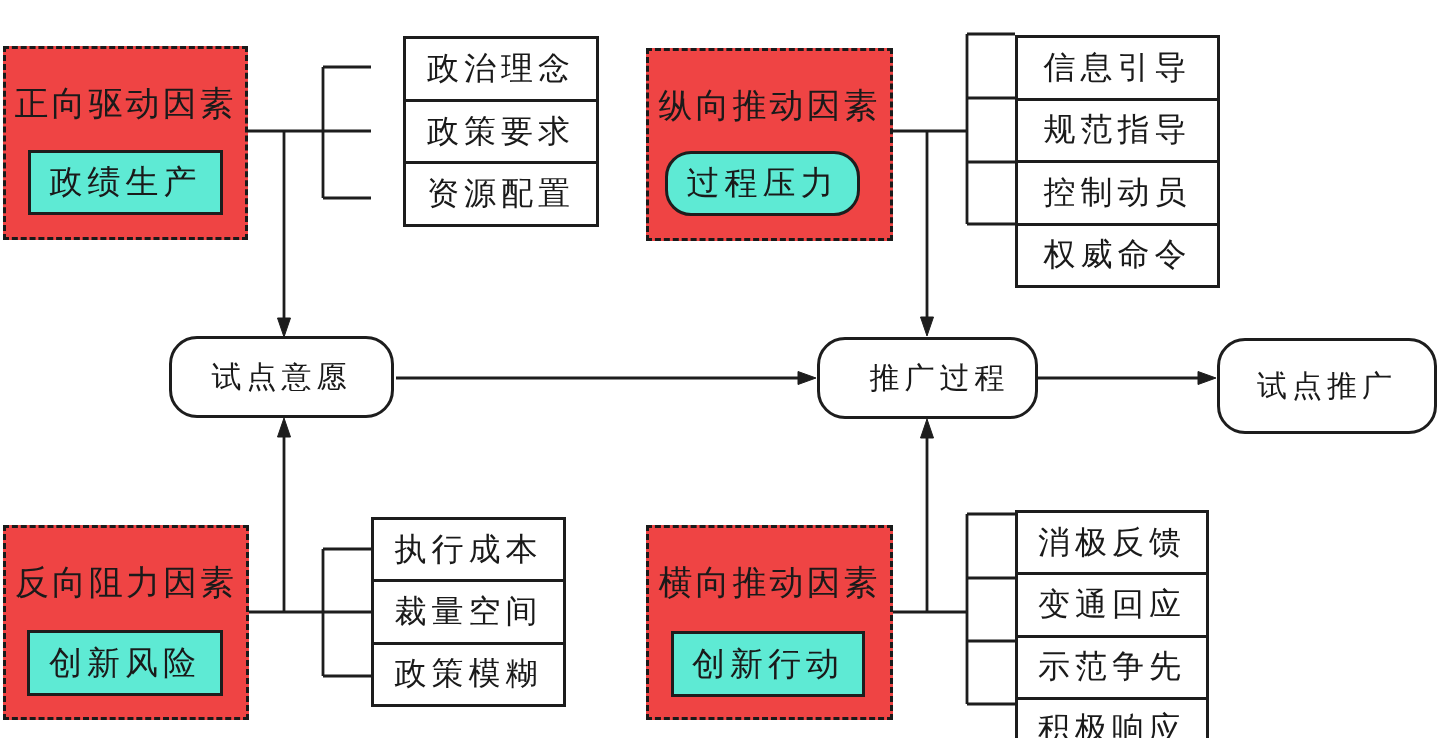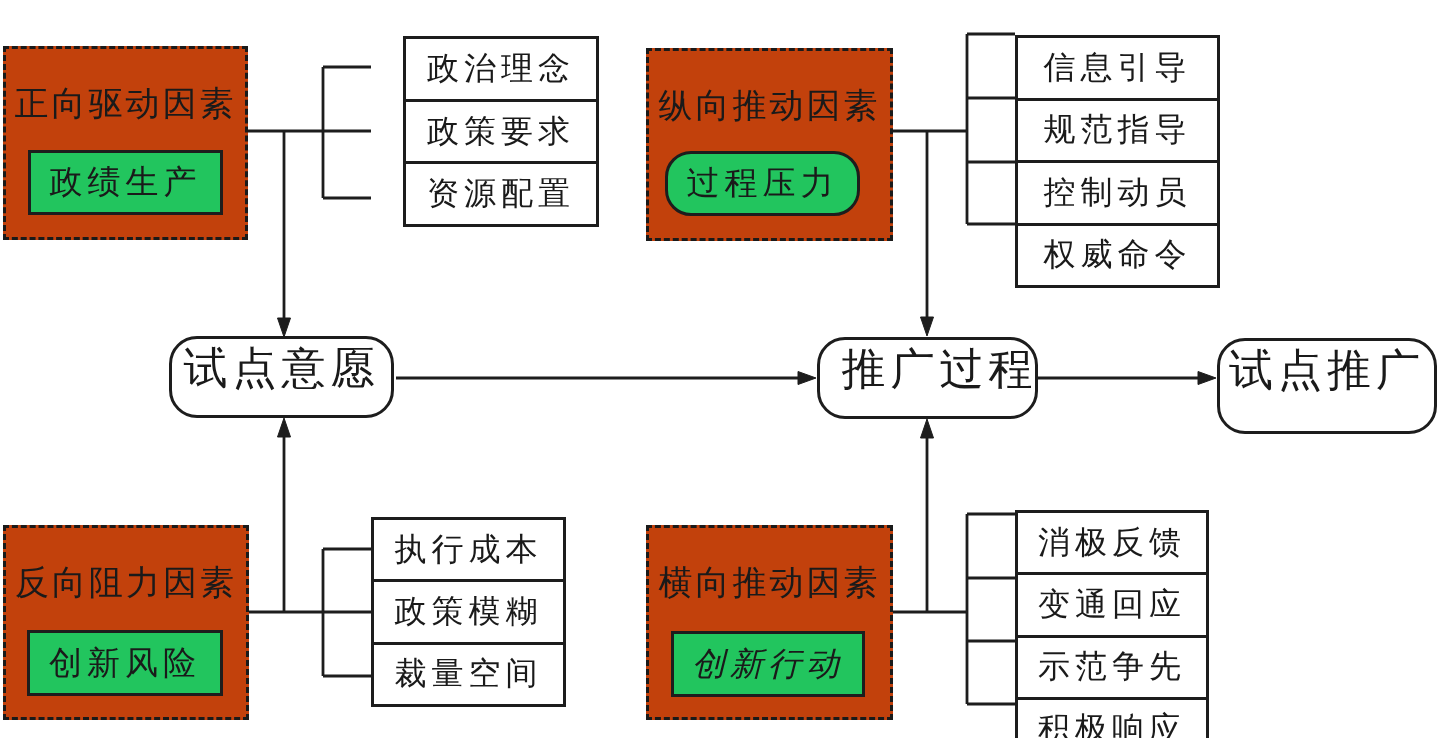--- a/index.html
+++ b/index.html
@@ -30,37 +30,37 @@
   }
   .connectors polygon {
     fill: #1d1d1d;
     stroke: #1d1d1d;
     stroke-width: 1;
   }
   .dashed-box {
     position: absolute;
     border: 3px dashed #1a1a1a;
     box-sizing: border-box;
-    background: #c2410c;
+    background: #ef4444;
   }
   .group-title {
     position: absolute;
     left: 0;
     top: 32px;
     width: 100%;
     text-align: center;
     font-size: 34px;
     letter-spacing: 3px;
     white-space: nowrap;
   }
   .inner-box {
     position: absolute;
     border: 3px solid #1d1d1d;
     box-sizing: border-box;
-    background: #22c55e;
+    background: #5eead4;
     display: flex;
     align-items: center;
     justify-content: center;
     font-size: 33px;
     letter-spacing: 5px;
     white-space: nowrap;
   }
   .stack {
     position: absolute;
     border: 3px solid #1d1d1d;
@@ -82,36 +82,36 @@
   .stack-item:first-child {
     border-top: none;
   }
   .round-node {
     position: absolute;
     border: 3.5px solid #1d1d1d;
     border-radius: 28px;
     box-sizing: border-box;
     background: #ffffff;
     display: flex;
-    align-items: flex-start;
+    align-items: center;
     justify-content: center;
-    font-size: 44px;
+    font-size: 30px;
     letter-spacing: 5px;
     white-space: nowrap;
   }
   
   .g-pos   { left: 3px;    top: 46px;  width: 245px; height: 194px; }
   .g-neg   { left: 3px;    top: 525px; width: 246px; height: 195px; }
   .g-vert  { left: 646px;  top: 48px;  width: 247px; height: 193px; }
   .g-horz  { left: 646px;  top: 525px; width: 247px; height: 195px; }
 
   .i-pos   { left: 28px;   top: 150px; width: 195px; height: 65px; }
   .i-neg   { left: 27px;   top: 630px; width: 196px; height: 66px; }
   .i-vert  { left: 665px;  top: 151px; width: 195px; height: 65px; border-radius: 26px; }
-  .i-horz  { left: 671px;  top: 631px; width: 194px; height: 66px; font-style: italic; }
+  .i-horz  { left: 671px;  top: 631px; width: 194px; height: 66px; }
 
   .s-pos   { left: 371px;  top: 36px;  width: 196px; height: 191px; margin-left: 32px; }
   .s-neg   { left: 371px;  top: 517px; width: 195px; height: 190px; }
   .s-vert  { left: 1015px; top: 3px;   width: 205px; height: 253px; margin-top: 32px; }
   .s-horz  { left: 1015px; top: 510px; width: 194px; height: 252px; }
 
   .n-will  { left: 169px;  top: 336px; width: 225px; height: 82px; }
   .n-proc  { left: 817px;  top: 337px; width: 221px; height: 82px; padding-left: 24px; }
   .n-promo { left: 1217px; top: 338px; width: 220px; height: 96px; }
 </style>
@@ -183,22 +183,22 @@
   </div>
 
   <div class="dashed-box g-neg">
     <div class="group-title">反向阻力因素</div>
   </div>
   <div class="inner-box i-neg">
     <span>创新风险</span>
   </div>
   <div class="stack s-neg">
     <div class="stack-item">执行成本</div>
+    <div class="stack-item">裁量空间</div>
     <div class="stack-item">政策模糊</div>
-    <div class="stack-item">裁量空间</div>
   </div>
 
   <div class="dashed-box g-vert">
     <div class="group-title">纵向推动因素</div>
   </div>
   <div class="inner-box i-vert">
     <span>过程压力</span>
   </div>
   <div class="stack s-vert">
     <div class="stack-item">信息引导</div>

